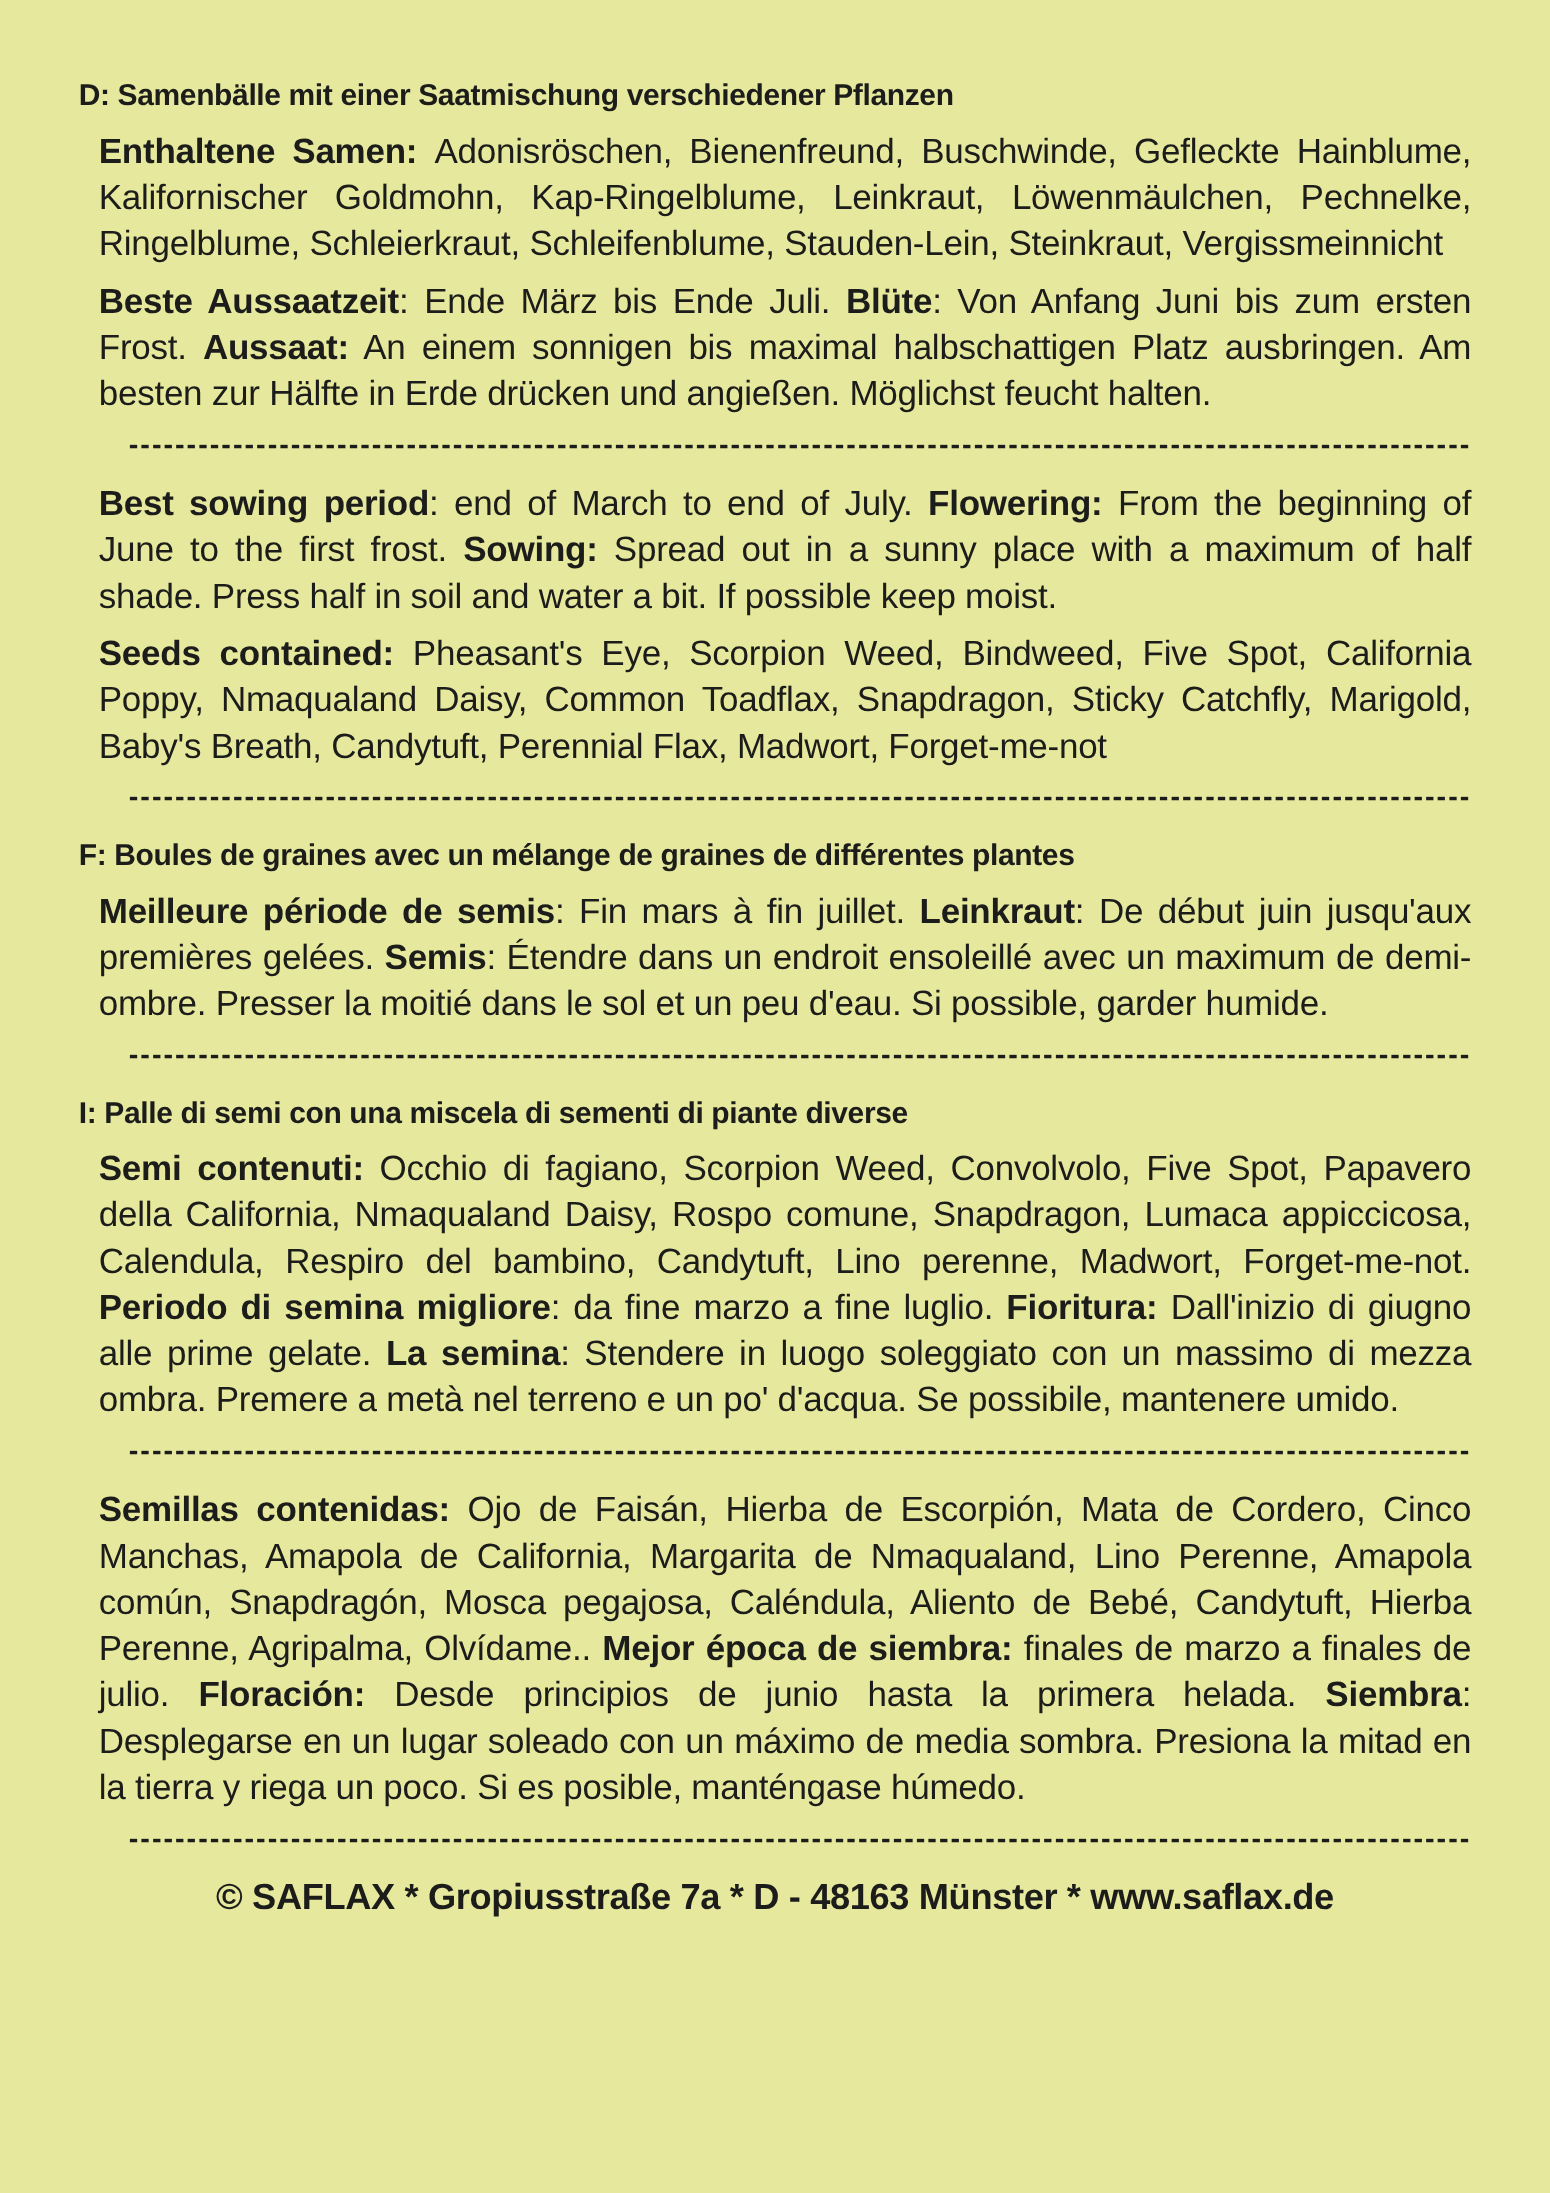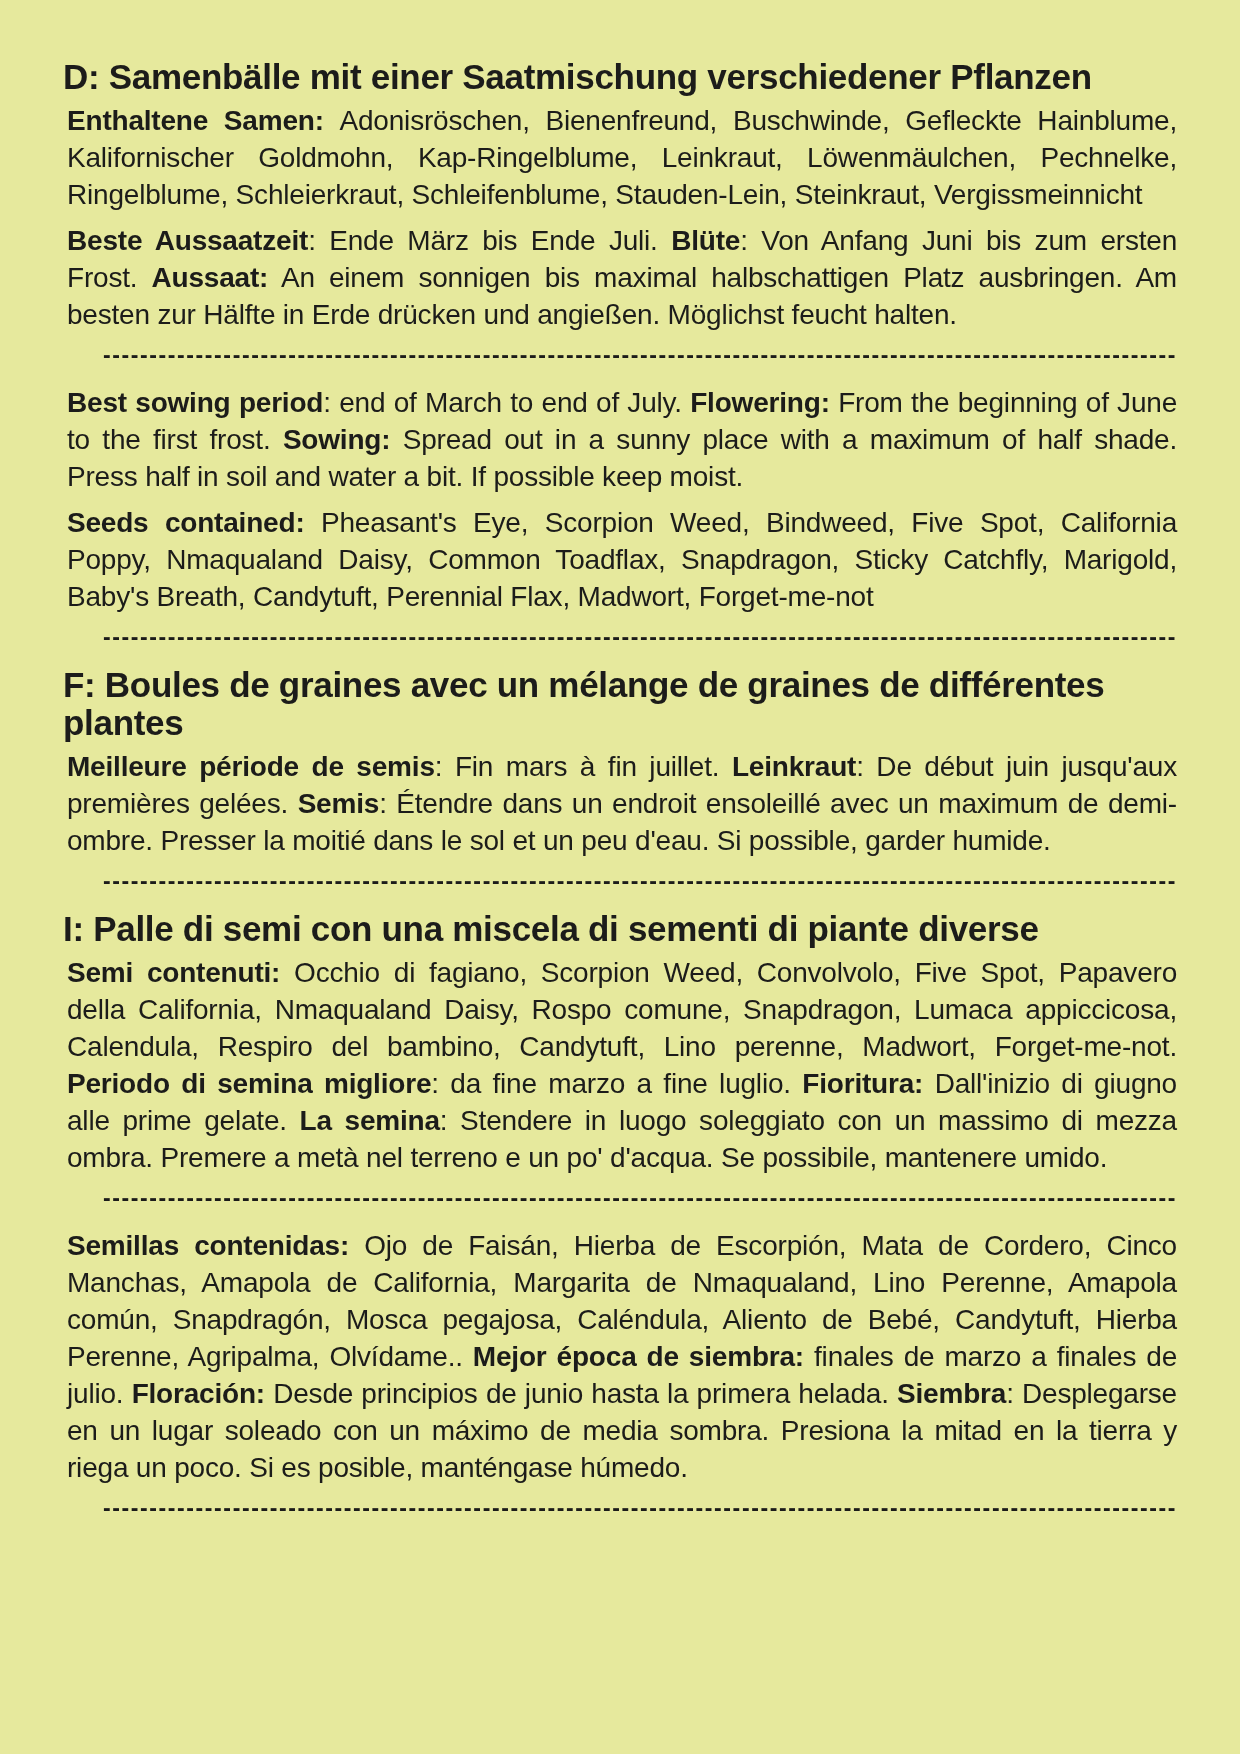--- a/index.html
+++ b/index.html
@@ -17,32 +17,32 @@
   .page {
     box-sizing: border-box;
     width: 1240px;
     height: 1754px;
     padding: 58px 63px 0 63px;
   }
   .lang-section {
     margin: 0;
   }
   h2 {
-    font-size: 35px;
+    font-size: 24px;
     line-height: 38px;
     font-weight: bold;
     letter-spacing: -0.3px;
     margin: 0 0 6px 0;
   }
   p.para {
     font-size: 28px;
     line-height: 37px;
     text-align: justify;
     letter-spacing: -0.2px;
-    margin: 0 0 9px 4px;
+    margin: 0 0 9px 16px;
   }
   p.para b {
     font-weight: bold;
   }
   .sep {
     font-size: 23px;
     font-weight: bold;
     letter-spacing: 1.6px;
     white-space: nowrap;
     overflow: hidden;
@@ -95,14 +95,18 @@
   </section>
 
   <div class="sep">------------------------------------------------------------------------------------------------------------------------</div>
 
   <section class="lang-section">
     <p class="para"><b>Semillas contenidas: </b><span>Ojo de Faisán, Hierba de Escorpión, Mata de Cordero, Cinco Manchas, Amapola de California, Margarita de Nmaqualand, Lino Perenne, Amapola común, Snapdragón, Mosca pegajosa, Caléndula, Aliento de Bebé, Candytuft, Hierba Perenne, Agripalma, Olvídame.. </span><b>Mejor época de siembra:</b><span> finales de marzo a finales de julio. </span><b>Floración:</b><span> Desde principios de junio hasta la primera helada. </span><b>Siembra</b><span>: Desplegarse en un lugar soleado con un máximo de media sombra. Presiona la mitad en la tierra y riega un poco. Si es posible, manténgase húmedo.</span></p>
   </section>
 
   <div class="sep">------------------------------------------------------------------------------------------------------------------------</div>
 
+  <div class="footer">
+    <div class="footer-line">© SAFLAX * Gropiusstraße 7a * D - 48163 Münster * www.saflax.de</div>
+
+  </div>
 
 </div>
 
 </body></html>

